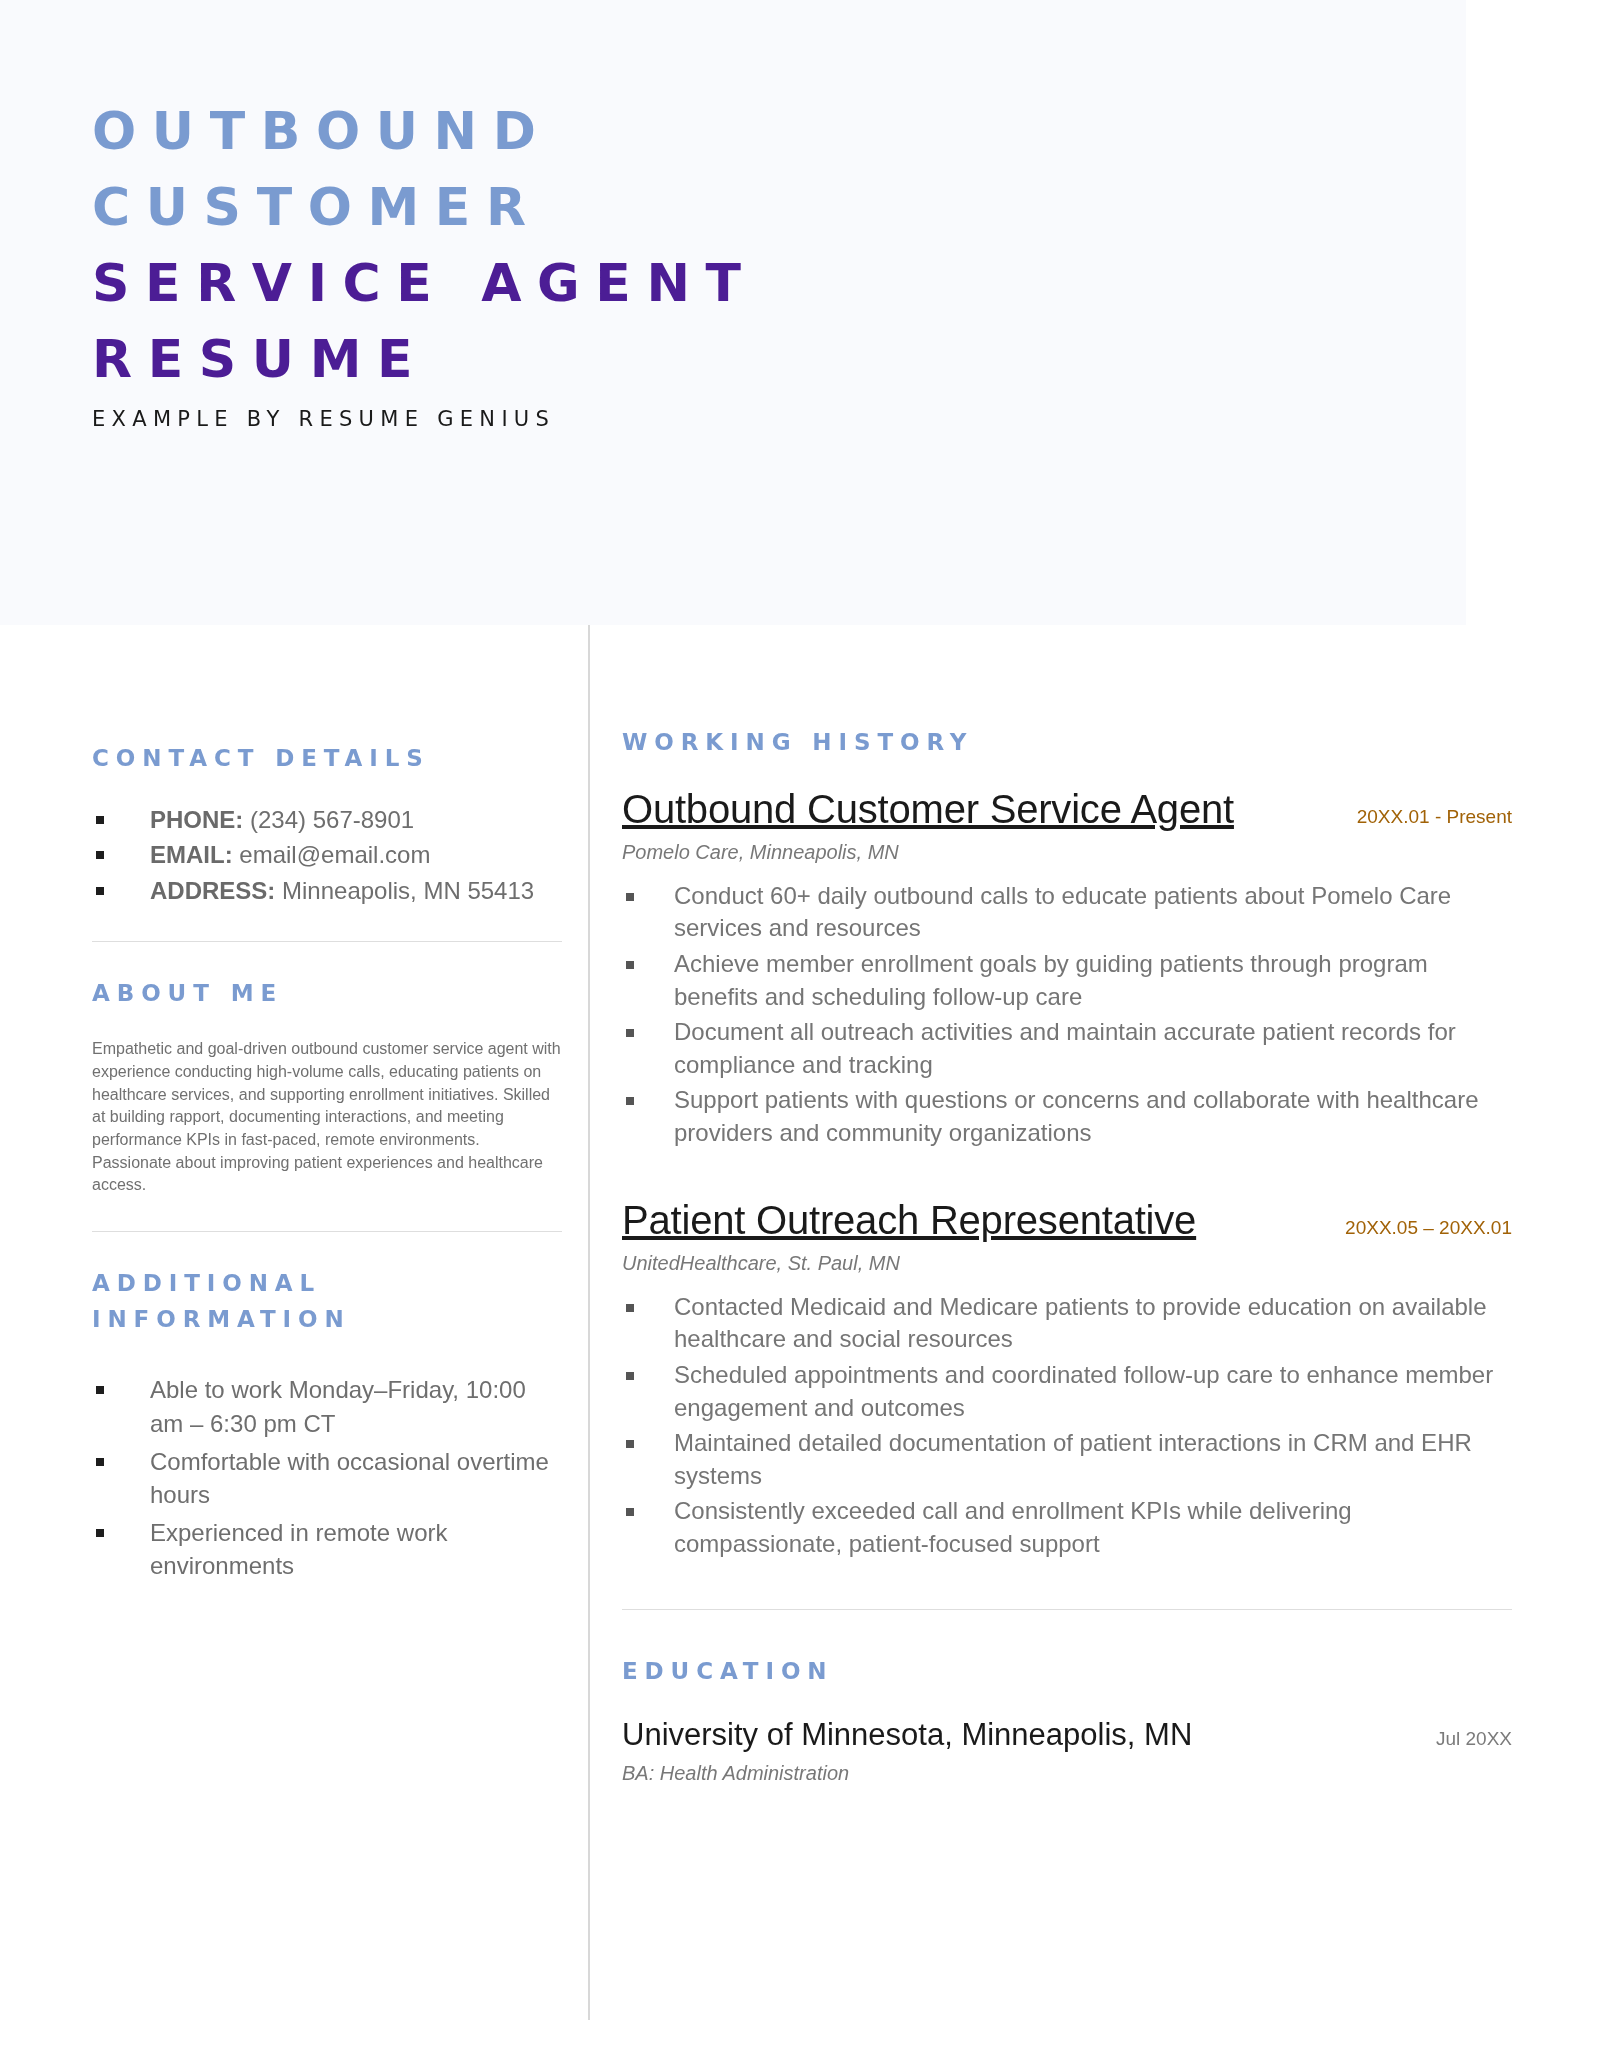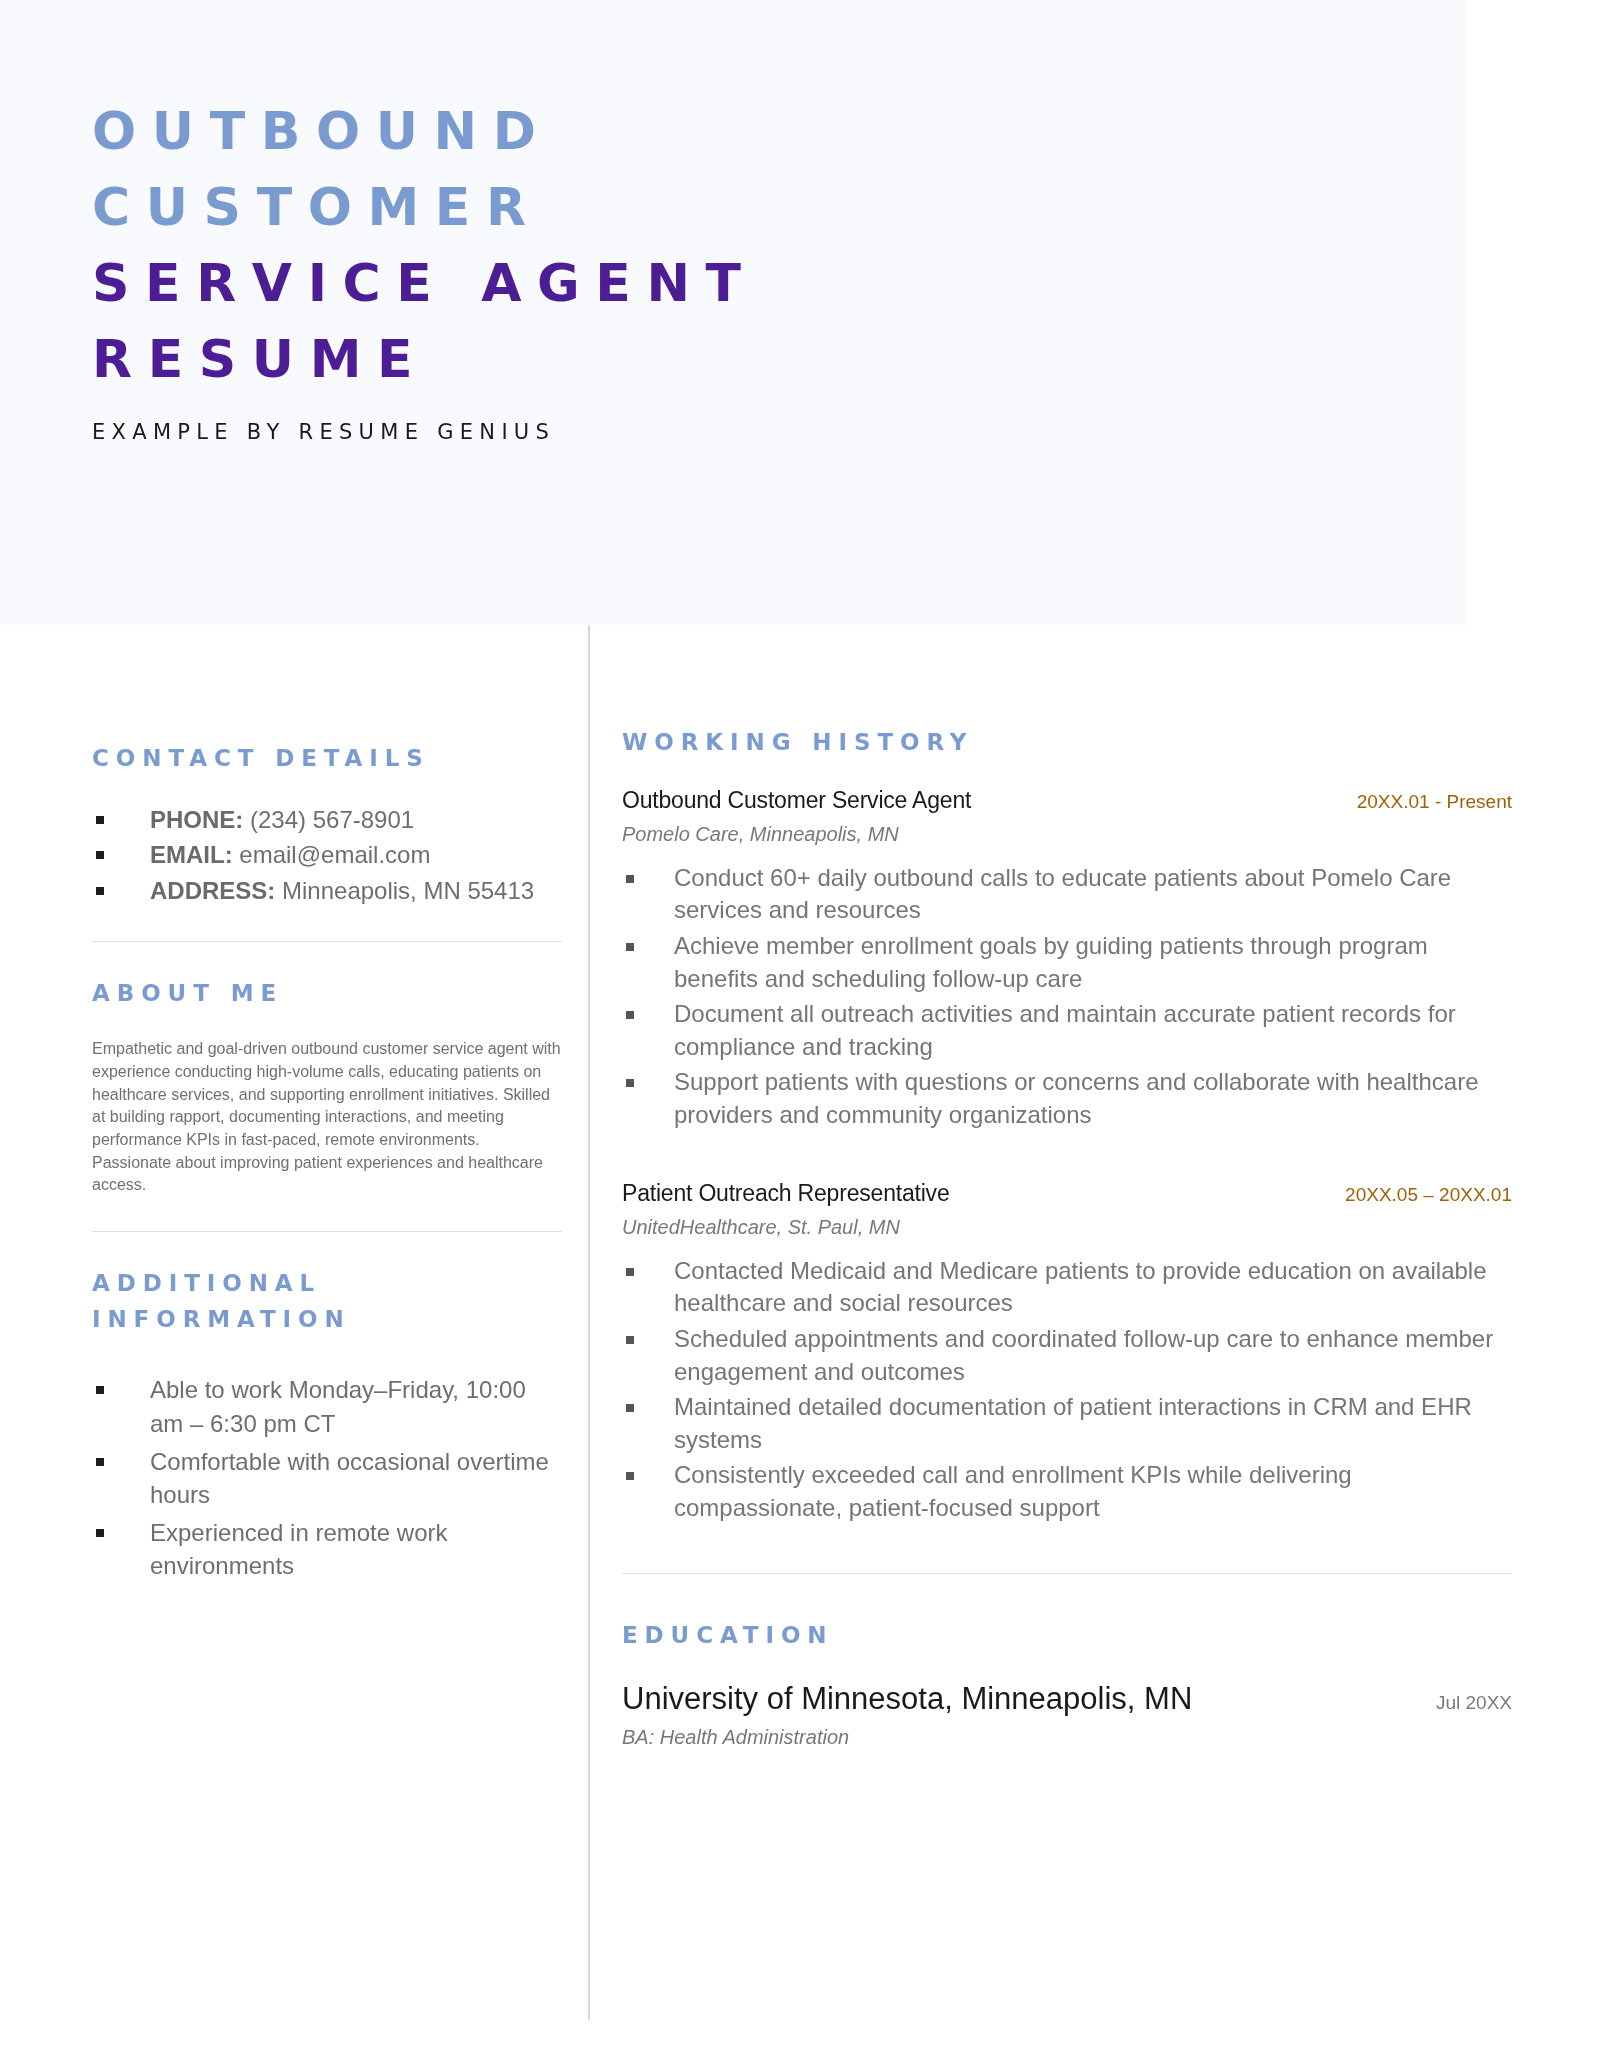--- a/index.html
+++ b/index.html
@@ -35,21 +35,21 @@
     font-size: 52px;
     line-height: 1.46;
     letter-spacing: 0.30em;
     color: #5e5e5e;
     max-width: 1000px;
   }
   .doc-title .accent { color: #7a9bd0; display: block; }
   .doc-title .plain  { color: #4c1d95; display: block; }
 
   .doc-subtitle {
-    margin-top: 22px;
+    margin-top: 9px;
     font-family: "DejaVu Sans", sans-serif;
     font-size: 21px;
     letter-spacing: 0.30em;
     color: #1a1a1a;
     font-weight: 400;
   }
 
   
   .body-wrap {
     position: absolute;
@@ -140,24 +140,25 @@
   .job { margin-top: 26px; }
   .job:first-of-type { margin-top: 26px; }
 
   .job-head {
     display: flex;
     align-items: baseline;
     justify-content: space-between;
   }
   .job-title {
     font-family: "Liberation Sans", sans-serif;
-    font-size: 23px;
+    font-size: 40px;
     font-weight: 400;
     color: #1a1a1a;
     letter-spacing: -0.2px;
+    text-decoration: underline;
   }
   .job-date {
     font-size: 19px;
     color: #a16207;
     white-space: nowrap;
     padding-left: 20px;
   }
   .job-company {
     margin-top: 9px;
     font-size: 20px;

